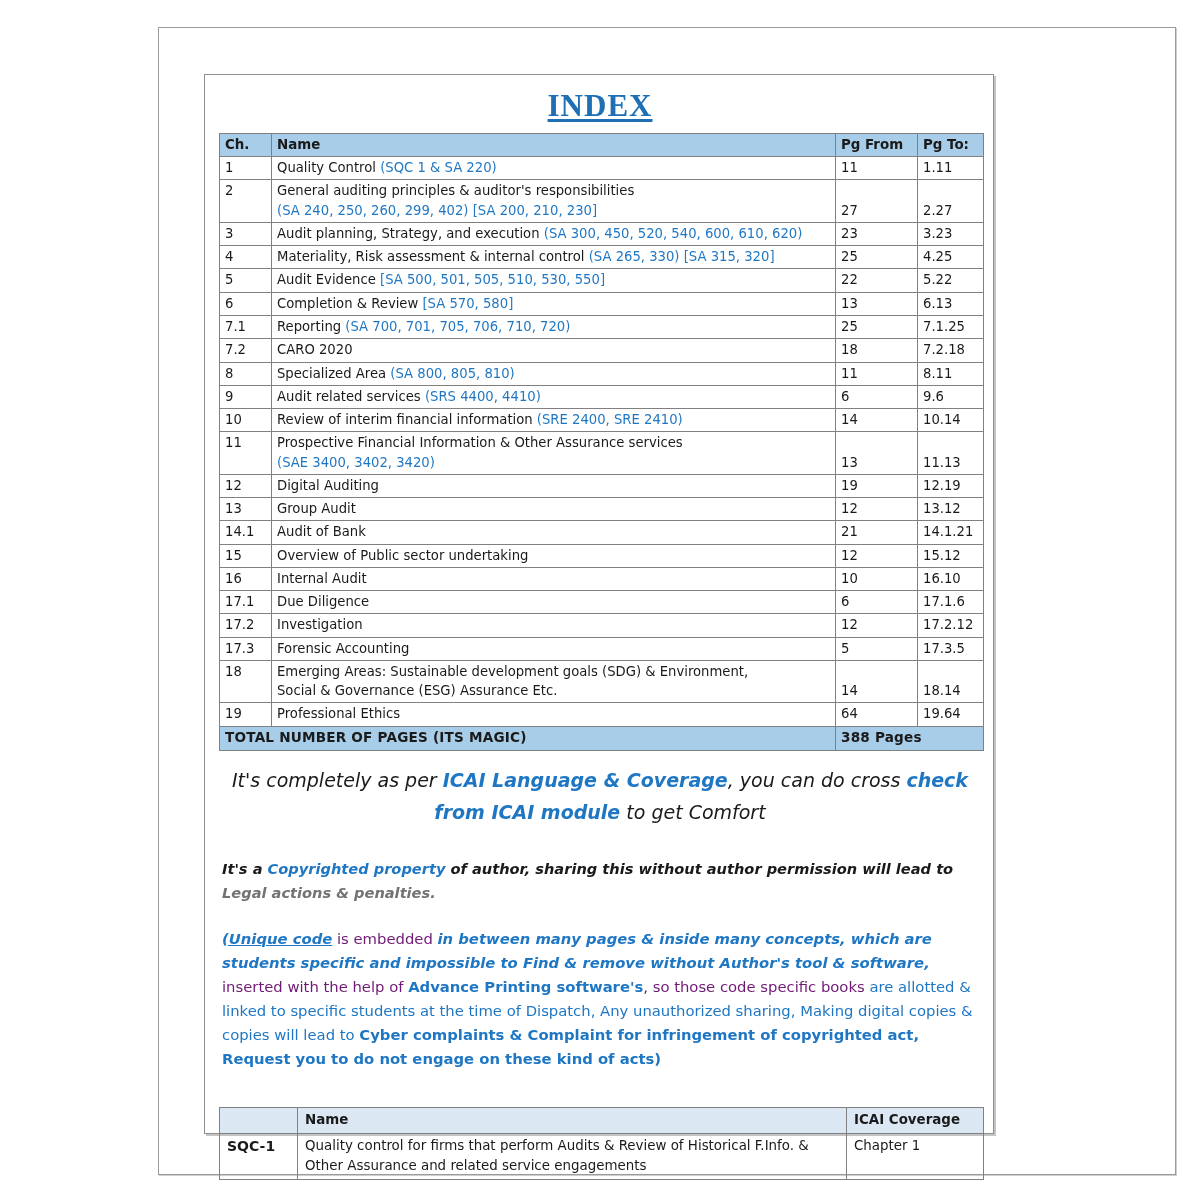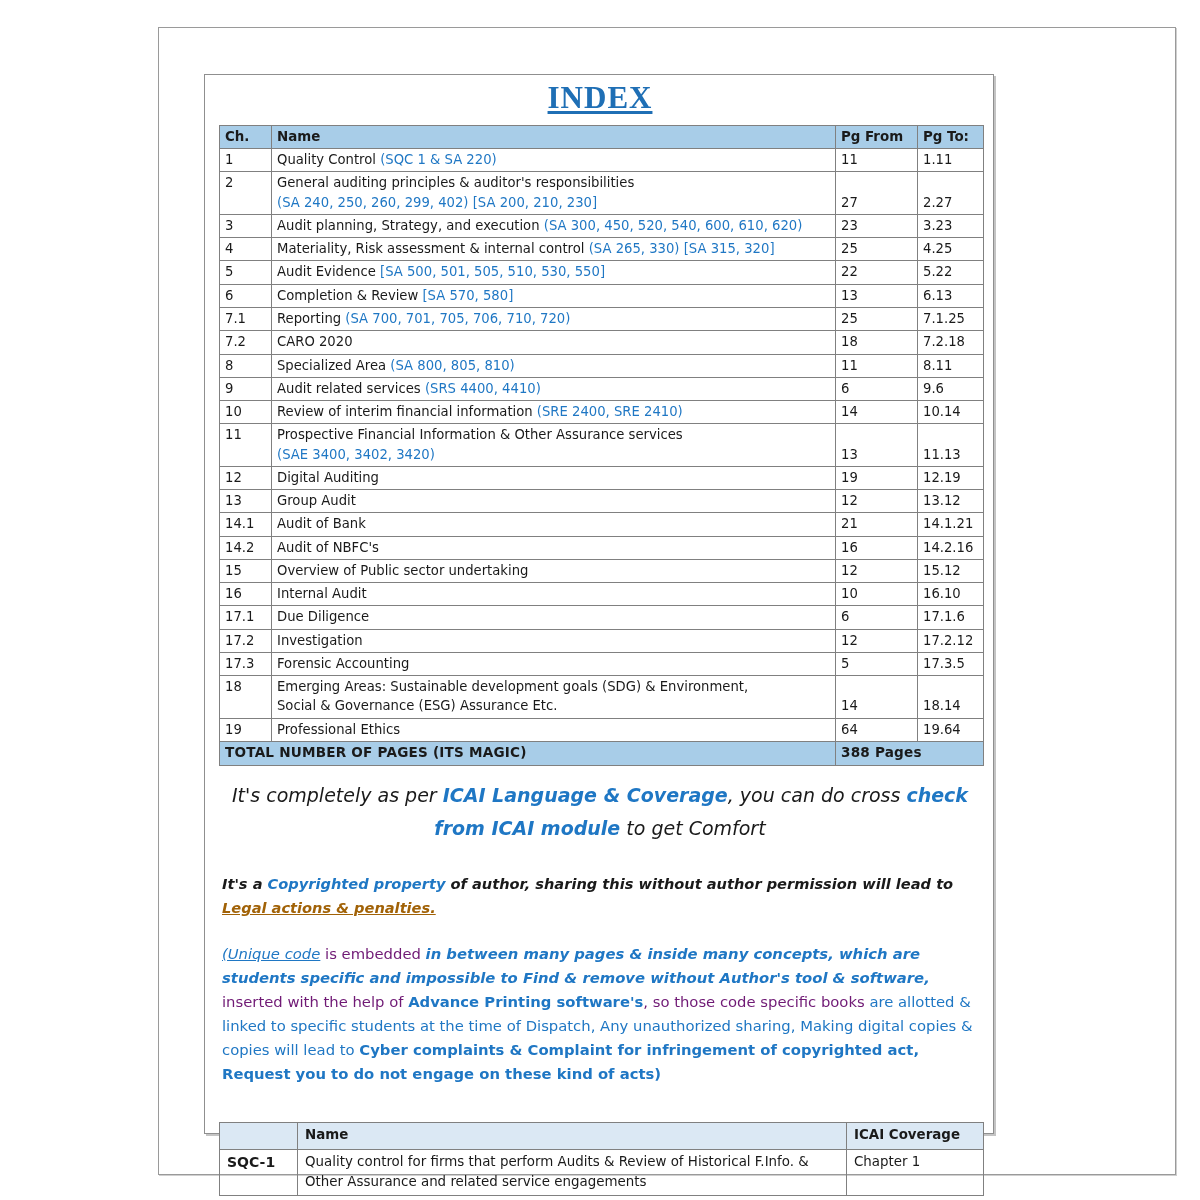--- a/index.html
+++ b/index.html
@@ -48,21 +48,21 @@
   
   .index-title {
     text-align: center;
     font-family: "Liberation Serif", serif;
     font-weight: bold;
     font-size: 31px;
     color: #1f6fb5;
     text-decoration: underline;
     text-underline-offset: 3px;
     letter-spacing: 1px;
-    margin: 0 0 10px 0;
+    margin: 8px 0 10px 0;
     line-height: 1.05;
   }
 
   
   table.idx {
     border-collapse: collapse;
     width: 764px;
     margin-left: 5px;
     table-layout: fixed;
     font-family: "DejaVu Sans", sans-serif;
@@ -134,32 +134,32 @@
     font-weight: bold;
     font-style: italic;
   }
   .p2 {
     font-size: 14.6px;
     font-style: italic;
     font-weight: bold;
     line-height: 1.63;
     margin-top: 28px;
   }
-  .p2 .bl { color: #a16207; text-decoration: underline; }
+  .p2 .bl { color: #737373; }
   .p2 .ul { color: #1f77c4; }
 
   .p3 {
     font-size: 14.8px;
     line-height: 1.63;
     margin-top: 22px;
   }
   .p3 .bi { color: #1f77c4; font-style: italic; font-weight: bold; }
   .p3 .bb { color: #1f77c4; font-weight: bold; }
   .p3 .bn { color: #1f77c4; }
-  .p3 .ul { color: #1f77c4; font-style: italic; font-weight: normal; text-decoration: underline; }
+  .p3 .ul { color: #1f77c4; font-style: italic; font-weight: bold; text-decoration: underline; }
   .p3 .kn { color: #701a75; }
 
   
   table.sqc {
     border-collapse: collapse;
     width: 764px;
     margin-left: 5px;
     margin-top: 36px;
     table-layout: fixed;
     font-family: "DejaVu Sans", sans-serif;
@@ -329,28 +329,20 @@
         </tr>
         <tr>
           <td>14.1</td>
           <td>
             <span class="nm"><span>Audit of Bank</span></span>
           </td>
           <td class="num-top">21</td>
           <td class="num-top">14.1.21</td>
         </tr>
         <tr>
-          <td>14.2</td>
-          <td>
-            <span class="nm"><span>Audit of NBFC's</span></span>
-          </td>
-          <td class="num-top">16</td>
-          <td class="num-top">14.2.16</td>
-        </tr>
-        <tr>
           <td>15</td>
           <td>
             <span class="nm"><span>Overview of Public sector undertaking</span></span>
           </td>
           <td class="num-top">12</td>
           <td class="num-top">15.12</td>
         </tr>
         <tr>
           <td>16</td>
           <td>

